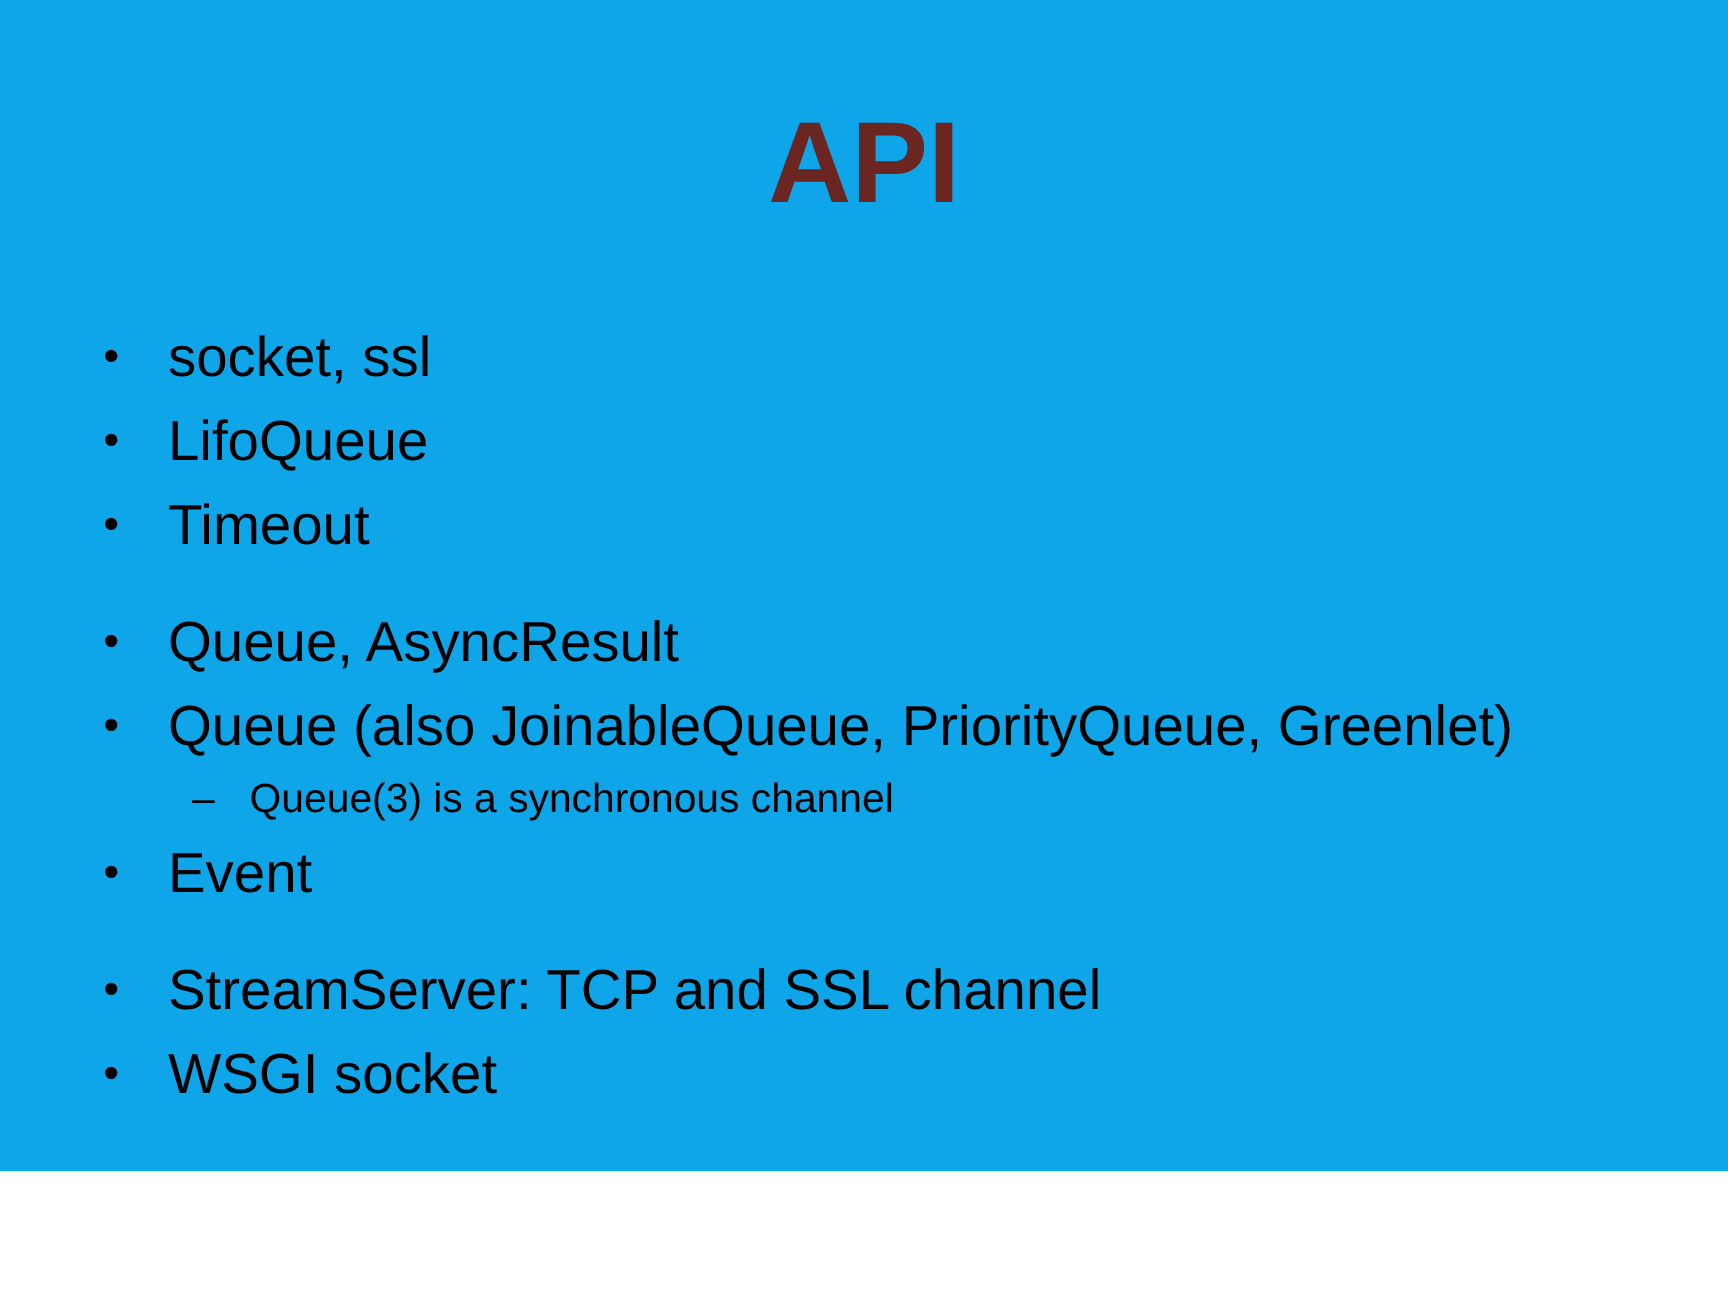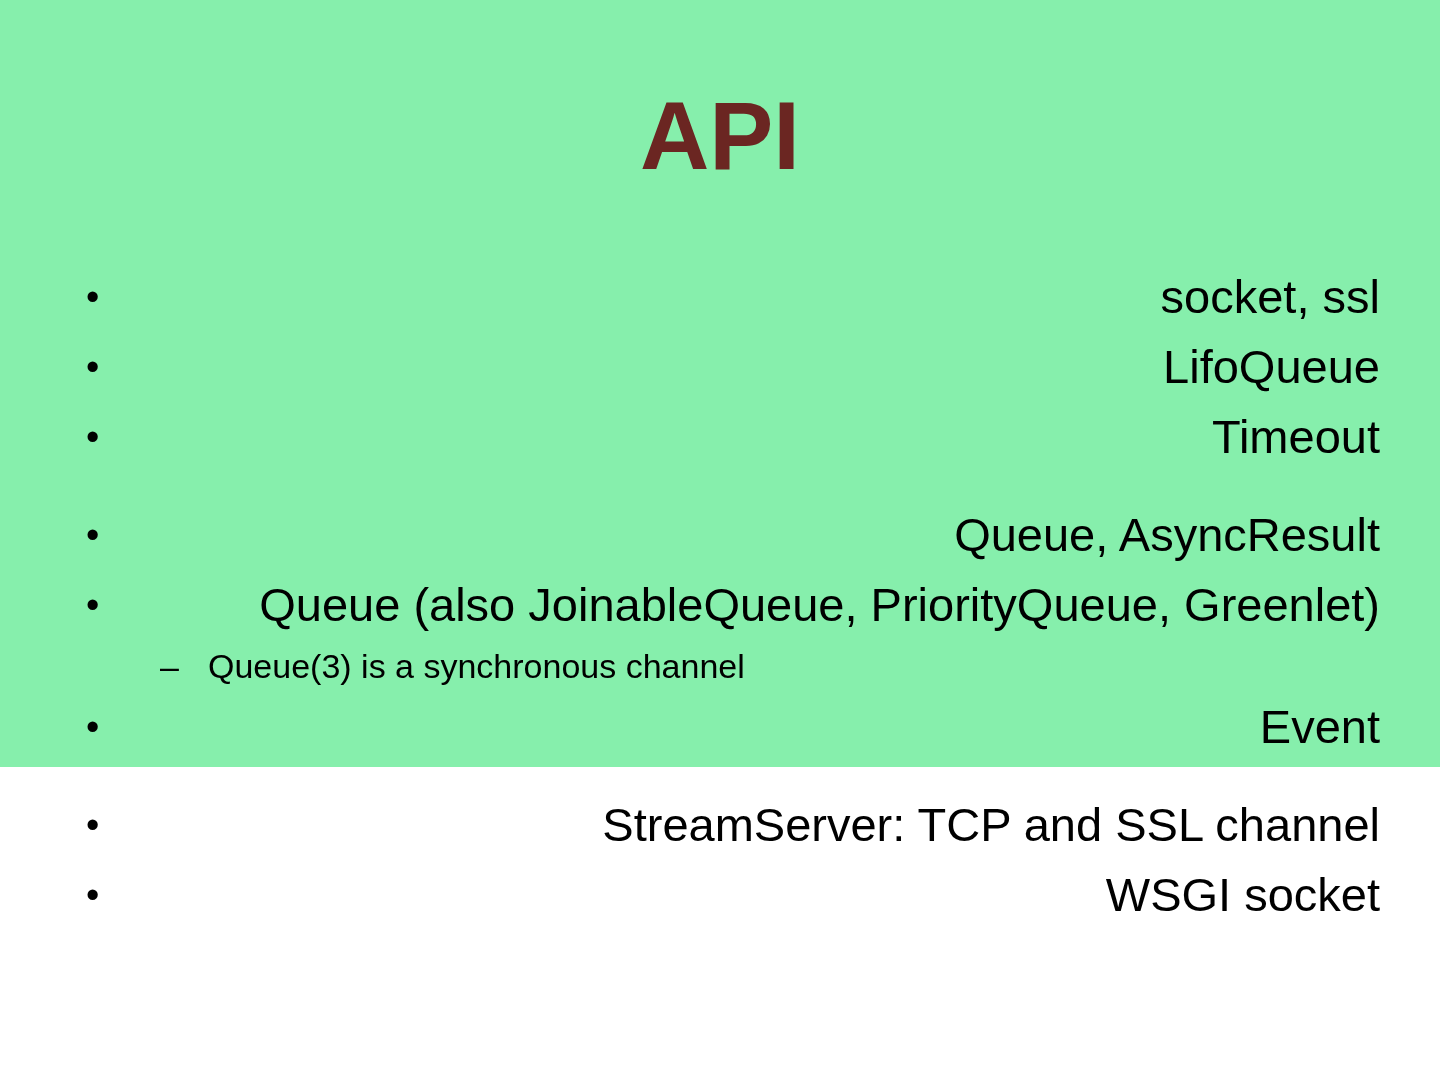--- a/index.html
+++ b/index.html
@@ -10,22 +10,22 @@
     width: 1440px;
     height: 1080px;
     background: #ffffff;
     font-family: "Liberation Sans", sans-serif;
     overflow: hidden;
   }
 
   .slide {
     position: relative;
     width: 1440px;
-    height: 767px;
-    background: #86efac;
+    height: 976px;
+    background: #0ea5e9;
     box-sizing: border-box;
   }
 
   .slide-title {
     position: absolute;
     top: 88px;
     left: 0;
     width: 1440px;
     text-align: center;
     font-size: 96px;
@@ -59,21 +59,20 @@
     width: 60px;
     text-align: left;
     font-size: 38px;
     line-height: 70px;
     padding-left: 6px;
     box-sizing: border-box;
   }
   .lvl1 .txt {
     flex: 1 1 auto;
     white-space: nowrap;
-    text-align: right;
   }
 
   
   .lvl2 {
     font-size: 34px;
     line-height: 52px;
     font-weight: normal;
     padding-left: 80px;
   }
   .lvl2 .marker {

